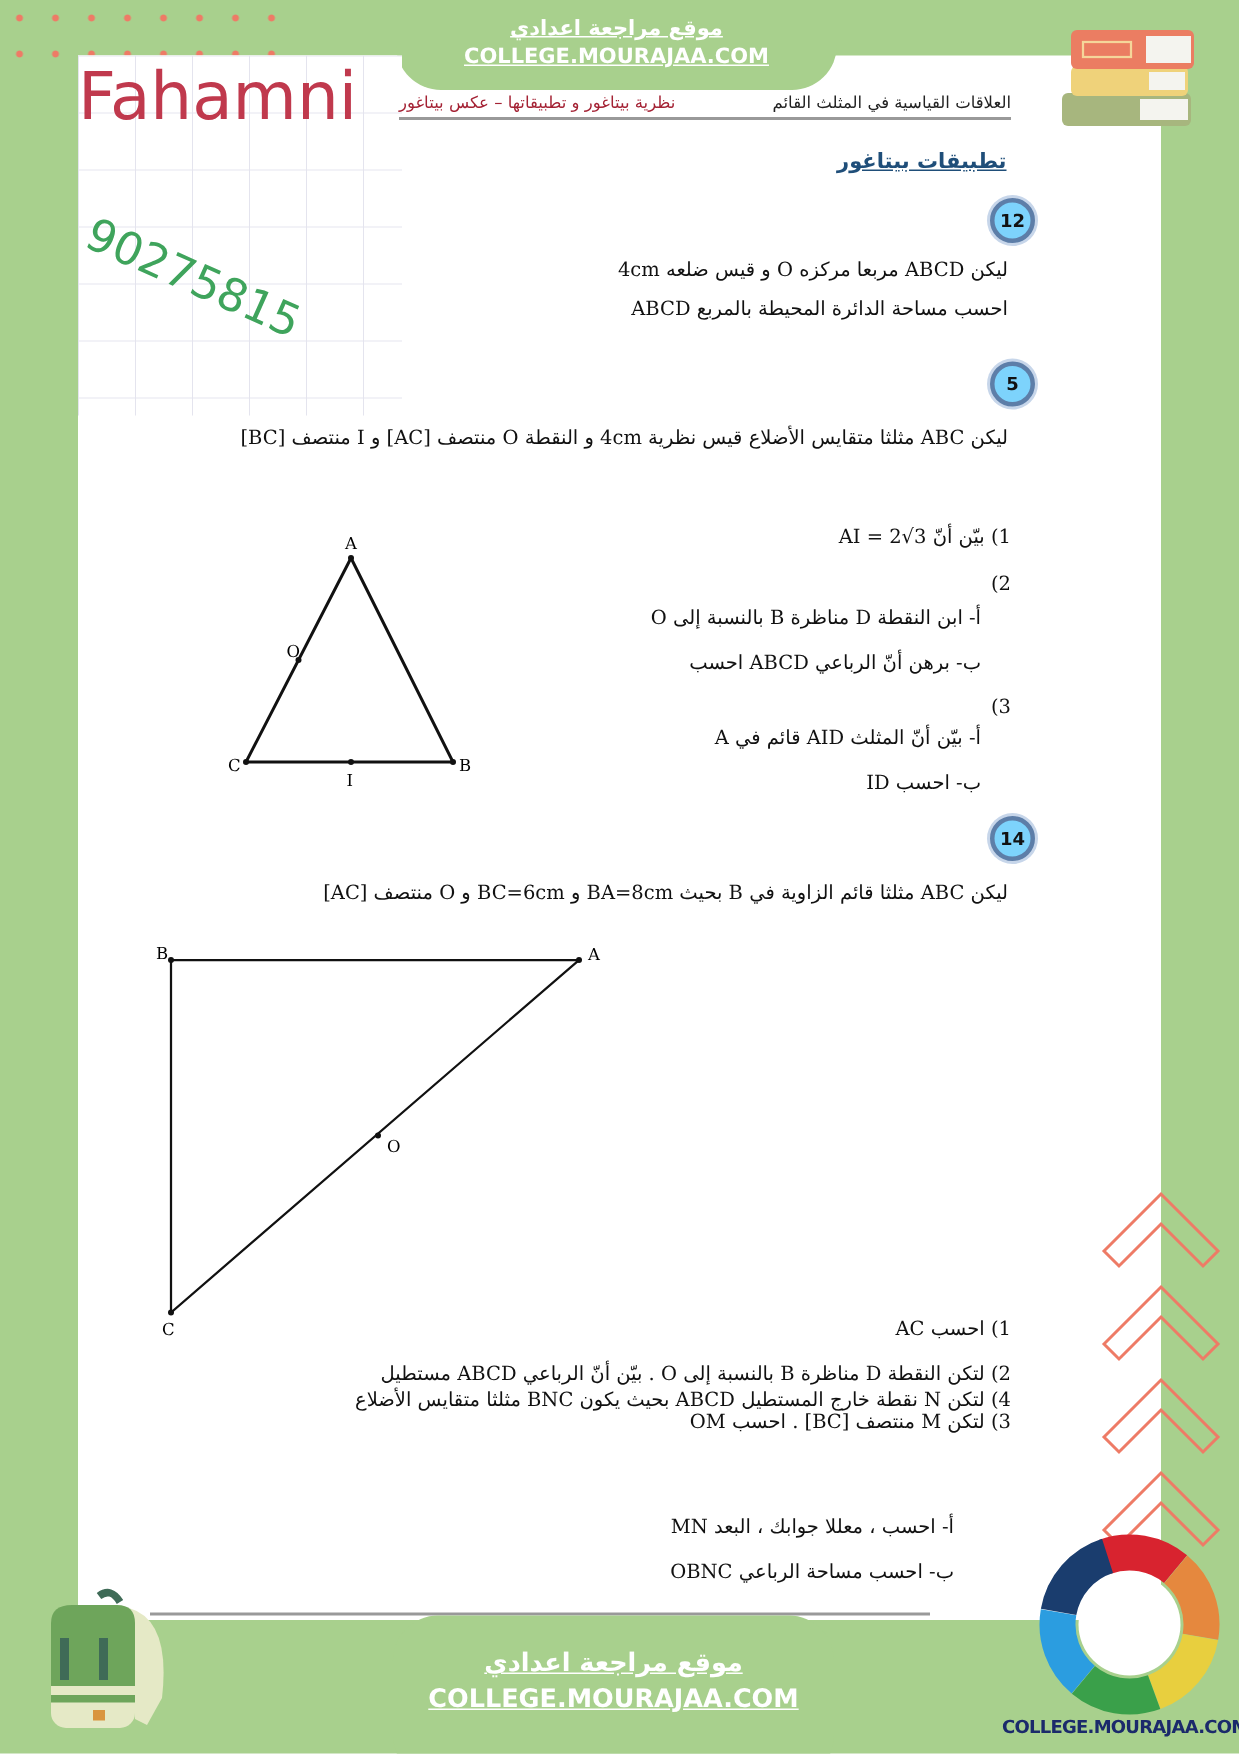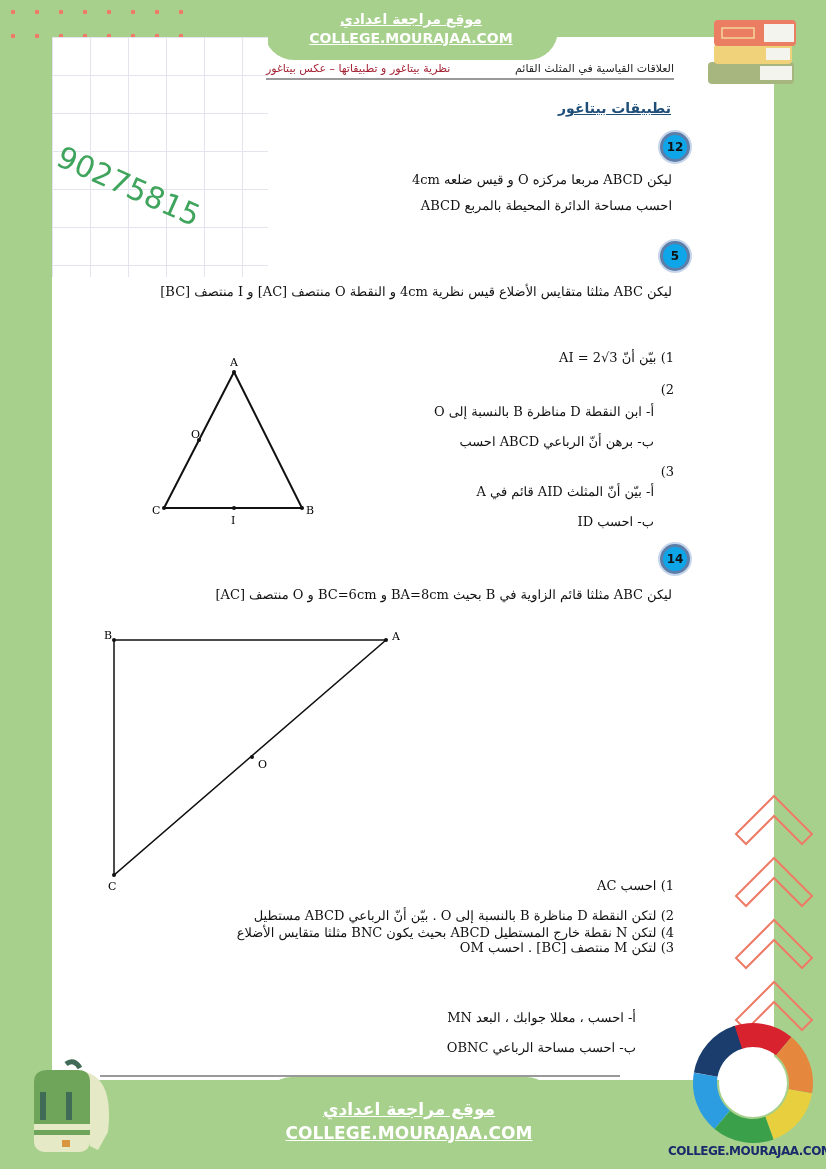--- a/index.html
+++ b/index.html
@@ -33,21 +33,21 @@
 
   
   .hdr { position: absolute; top: 62px; right: 152px; width: 408px; display: flex; justify-content: space-between;
     direction: rtl; font-family: "DejaVu Sans", sans-serif; font-size: 11px; border-bottom: 2px solid #999; padding-bottom: 3px; }
   .hdr .h-main { color: #222; }
   .hdr .h-sub { color: #a42234; }
 
   .section-title { position: absolute; right: 155px; top: 100px; font-family: "DejaVu Sans", sans-serif; font-weight: bold;
     font-size: 14px; color: #1f4e79; text-decoration: underline; direction: rtl; }
 
-  .badge { position: absolute; width: 30px; height: 30px; border-radius: 50%; background: #0ea5e9;
+  .badge { position: absolute; width: 30px; height: 30px; border-radius: 50%; background: #7dd3fc;
     border: 3px solid #5d7ea8; box-shadow: 0 0 0 2px #c7d6ea; font-family: "DejaVu Sans", sans-serif; font-weight: bold;
     font-size: 12px; display: flex; align-items: center; justify-content: center; color: #111; }
 
   .ar { position: absolute; direction: rtl; text-align: right; font-size: 13px; white-space: nowrap; }
   .num { font-family: "DejaVu Serif", serif; }
 
   .fig { position: absolute; }
 
   
   .books { position: absolute; left: 700px; top: 10px; width: 100px; height: 80px; }
@@ -63,20 +63,21 @@
 <div class="dots"></div>
 
 <div class="page"></div>
 
 <div class="banner banner-top">
   <span>موقع مراجعة اعدادي</span>
   <span>COLLEGE.MOURAJAA.COM</span>
 </div>
 
 <div class="logo">
+  <div class="l1">Fahamni</div>
   <div class="phone">90275815</div>
 </div>
 
 <svg class="books" viewBox="0 0 100 80">
   <rect x="8" y="52" width="86" height="22" rx="4" fill="#a7b67e"></rect>
   <rect x="60" y="56" width="32" height="14" fill="#f4f4ef"></rect>
   <rect x="14" y="34" width="78" height="20" rx="4" fill="#efd27a"></rect>
   <rect x="66" y="38" width="24" height="12" fill="#f4f4ef"></rect>
   <rect x="14" y="10" width="82" height="26" rx="4" fill="#eb7d62"></rect>
   <rect x="64" y="14" width="30" height="18" fill="#f4f4ef"></rect>

